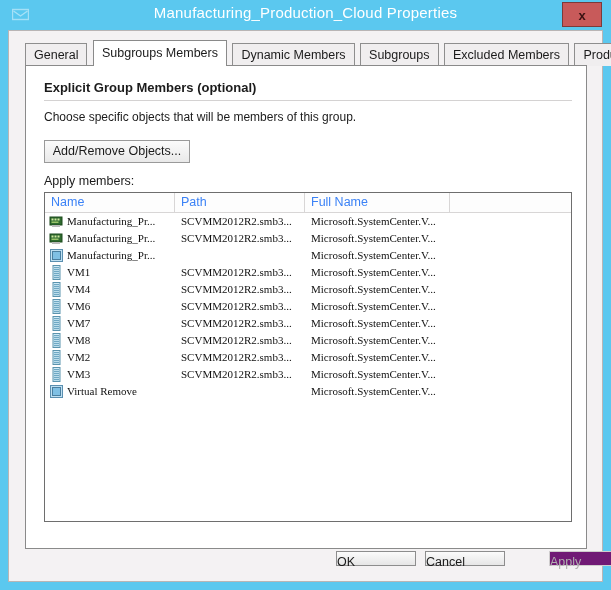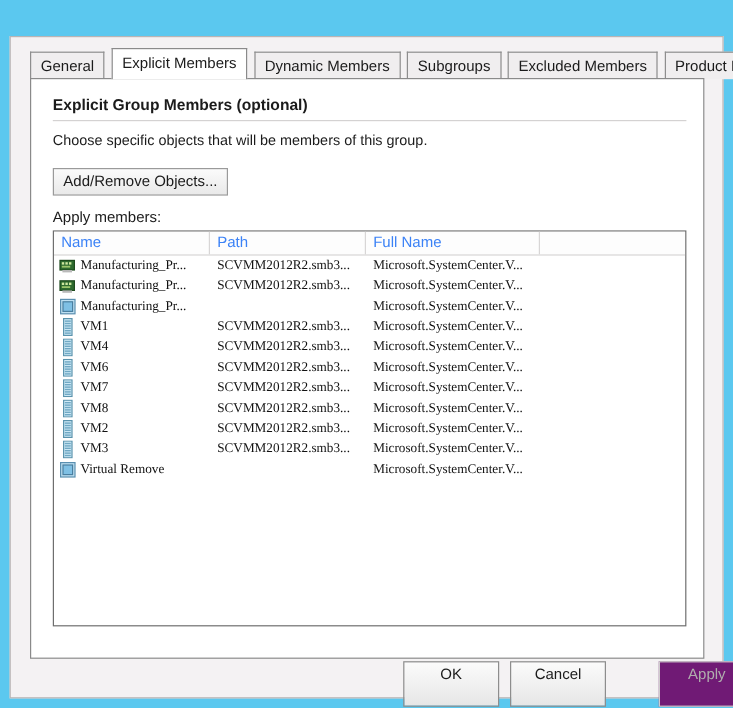--- a/index.html
+++ b/index.html
@@ -230,53 +230,63 @@
   .icon {
     position: absolute;
     left: 4px; top: 1px;
     width: 15px; height: 15px;
   }
 
   
   .dlg-button {
     position: absolute;
     top: 520px;
-    width: 80px; height: 38px;
+    width: 80px; height: 15px;
     background: linear-gradient(#fbfbfb, #e6e6e6);
     border: 1px solid #8d8d8d;
     font-family: "Liberation Sans", sans-serif;
     font-size: 12.5px;
     color: #1b1b1b;
-    text-align: center;
+    text-align: left;
     line-height: 21px;
     box-sizing: border-box;
     cursor: pointer;
   }
   #ok-button     { left: 327px; }
   #cancel-button { left: 416px; }
   #apply-button  {
     left: 505px;
     color: #b0aeae;
     background: #701a75;
     border-color: #cfcdcd;
     cursor: default;
     margin-left: 35px;
   }
 </style>
 </head>
 <body>
 
 <div id="window">
 
+  <div id="titlebar">
+    <span id="title-icon">
+      <svg width="17" height="15" viewBox="0 0 17 15">
+        <rect x="0.5" y="2.5" width="16" height="10" fill="none" stroke="#ffffff" stroke-width="1.4"></rect>
+        <path d="M1.5 4 L8.5 9 L15.5 4" fill="none" stroke="#ffffff" stroke-width="1.4"></path>
+      </svg>
+    </span>
+    <div id="title-text">Manufacturing_Production_Cloud Properties</div>
+    <div id="close-button">x</div>
+  </div>
 
   <div id="dialog-body">
 
     <div id="tabstrip">
       <div class="tab">General</div>
-      <div class="tab active">Explicit Members</div>
+      <div class="tab active">Subgroups Members</div>
       <div class="tab">Dynamic Members</div>
       <div class="tab">Subgroups</div>
       <div class="tab">Excluded Members</div>
       <div class="tab">Product Knowledge</div>
       
     </div>
 
     <div id="tabpage">
 
       <div id="section-title">Explicit Group Members (optional)</div>

